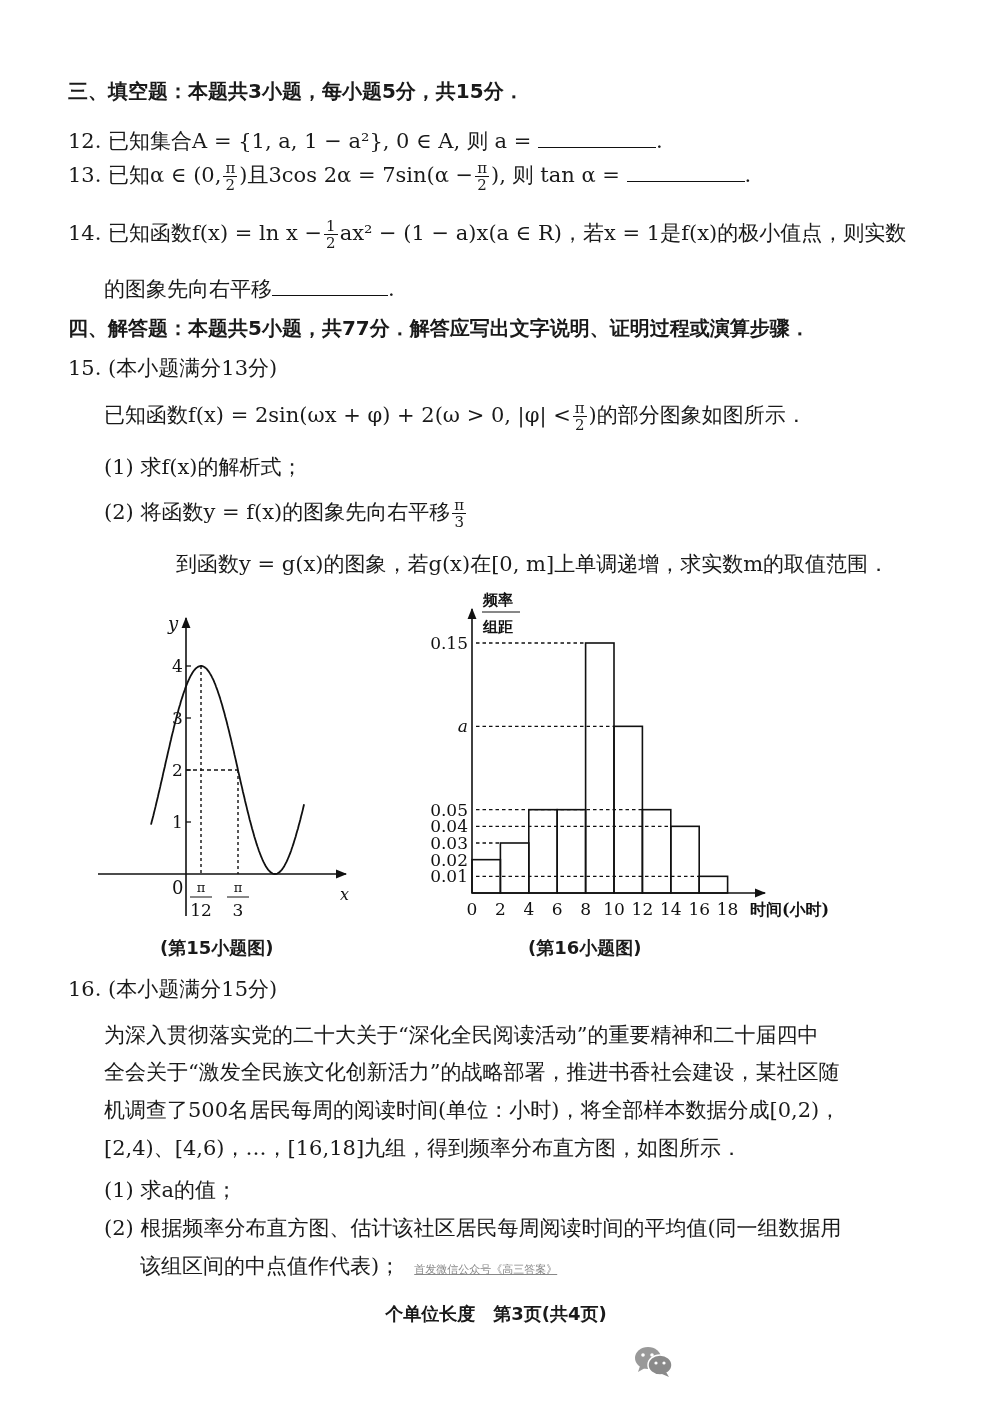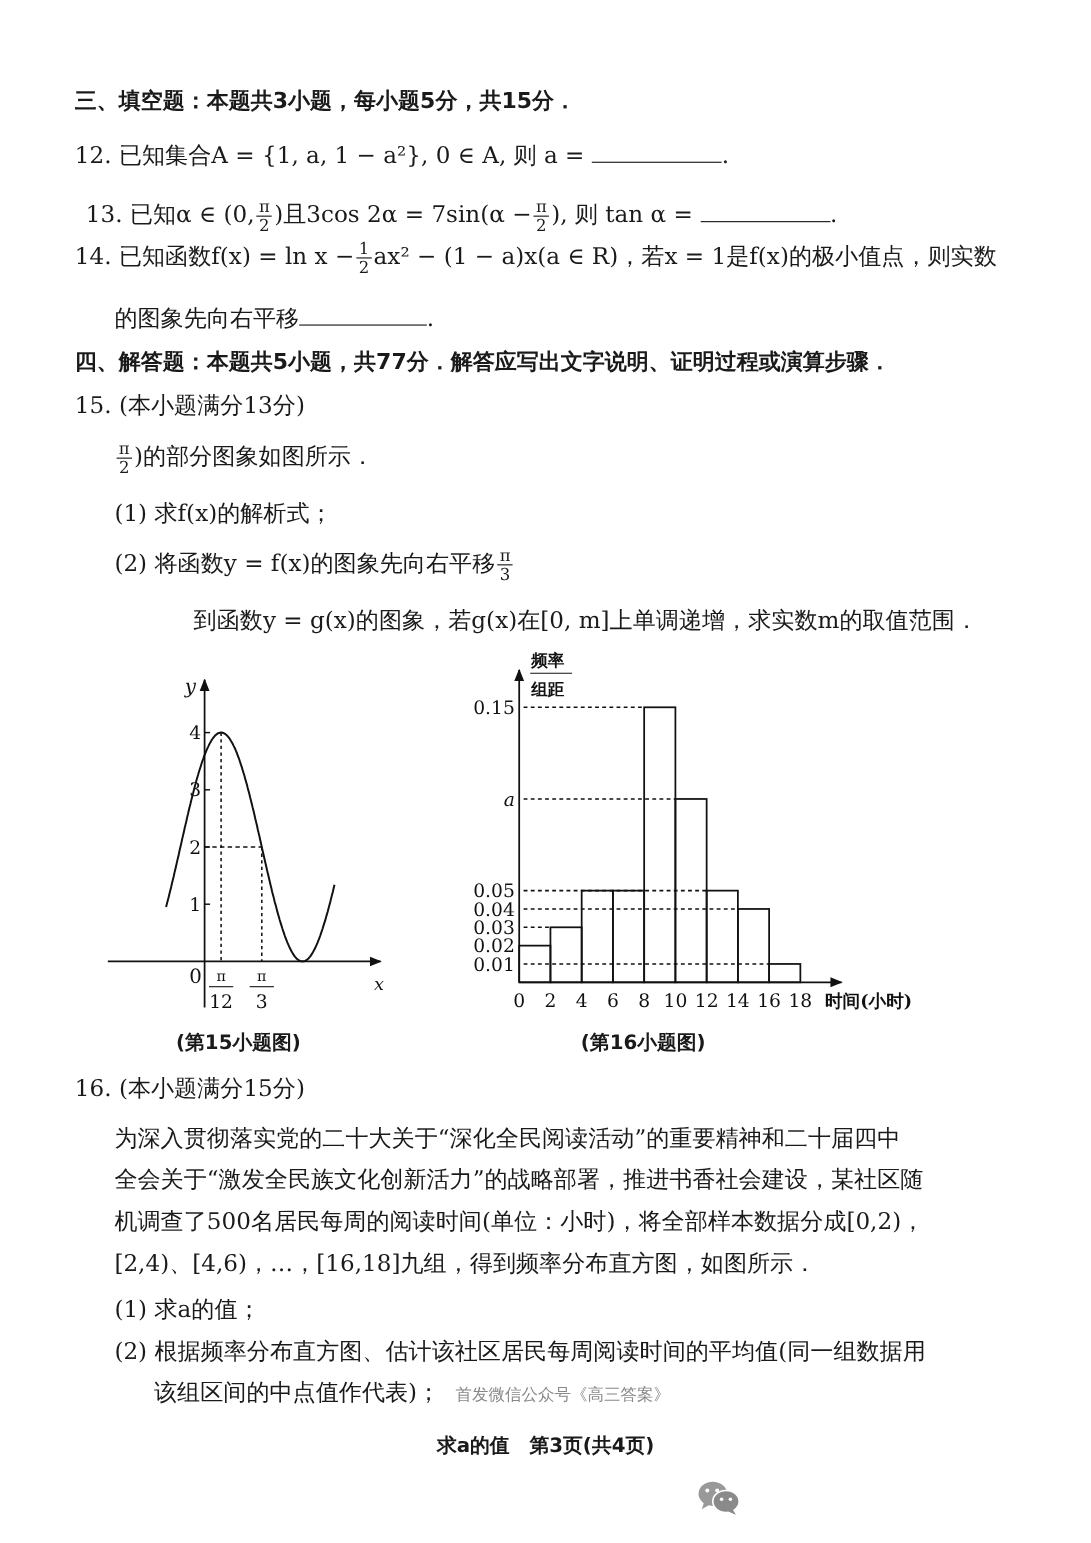--- a/index.html
+++ b/index.html
@@ -4,58 +4,58 @@
 <style>
   html,body{margin:0;padding:0;background:#fff;}
   body{width:992px;height:1403px;position:relative;overflow:hidden;font-family:"DejaVu Serif","Liberation Serif",serif;color:#1a1a1a;}
   .line{position:absolute;left:0;white-space:nowrap;font-size:21px;}
   .bold{font-weight:bold;font-family:"DejaVu Sans","Liberation Sans",sans-serif;font-size:20px;}
   .blank{display:inline-block;border-bottom:1.6px solid #111;vertical-align:baseline;height:2px;}
   .frac{display:inline-block;vertical-align:middle;text-align:center;font-size:15px;line-height:16px;margin:0 2px;}
   .frac .num{display:block;border-bottom:1px solid #111;padding:0 2px;}
   .frac .den{display:block;padding:0 2px;}
   .caption{position:absolute;font-size:18px;font-weight:bold;font-family:"DejaVu Sans","Liberation Sans",sans-serif;}
-  .watermark{font-size:15px;color:#888;margin-left:14px;}
+  .watermark{font-size:11px;color:#888;margin-left:14px;text-decoration:underline;}
   svg text{font-family:"DejaVu Serif","Liberation Serif",serif;fill:#111;}
   .footer{position:absolute;left:0;width:992px;text-align:center;top:1302px;font-size:18px;font-weight:bold;font-family:"DejaVu Sans","Liberation Sans",sans-serif;}
   .wechat{position:absolute;left:634px;top:1346px;}
 </style>
 </head>
 <body>
 
 <div class="line bold" style="left:68px;top:78px;">三、填空题：本题共3小题，每小题5分，共15分．</div>
 
 <div class="line" style="left:68px;top:117px;margin-top:10px;">
   <span>12.</span>
   <span>已知集合A = {1, a, 1 − a²}, 0 ∈ A, 则 a =</span>
   <span class="blank" style="width:118px;"></span><span>.</span>
 </div>
 
-<div class="line" style="left:78px;top:160px;margin-top:20px;">
+<div class="line" style="left:68px;top:160px;">
   <span>13.</span>
   <span>已知α ∈ (0,</span><span class="frac"><span class="num">π</span><span class="den">2</span></span><span>)且3cos 2α = 7sin(α −</span><span class="frac"><span class="num">π</span><span class="den">2</span></span><span>), 则 tan α =</span>
   <span class="blank" style="width:118px;"></span><span>.</span>
 </div>
 
 <div class="line" style="left:68px;top:218px;">
   <span>14.</span>
   <span>已知函数f(x) = ln x −</span><span class="frac"><span class="num">1</span><span class="den">2</span></span><span>ax² − (1 − a)x(a ∈ R)，若x = 1是f(x)的极小值点，则实数</span>
 </div>
 <div class="line" style="left:104px;top:275px;">
   <span>的图象先向右平移</span><span class="blank" style="width:116px;"></span><span>.</span>
 </div>
 
 <div class="line bold" style="left:68px;top:315px;">四、解答题：本题共5小题，共77分．解答应写出文字说明、证明过程或演算步骤．</div>
 
 <div class="line" style="left:68px;top:354px;">
   <span>15.</span>
   <span>(本小题满分13分)</span>
 </div>
 <div class="line" style="left:104px;top:400px;">
-  <span class="frac"><span class="num">π</span><span class="den">2</span></span><span>)的部分图象如图所示．</span>
+  <span>已知函数f(x) = 2sin(ωx + φ) + 2(ω &gt; 0, |φ| &lt;</span><span class="frac"><span class="num">π</span><span class="den">2</span></span><span>)的部分图象如图所示．</span>
 </div>
 <div class="line" style="left:104px;top:453px;">(1) 求f(x)的解析式；</div>
 <div class="line" style="left:104px;top:497px;">
   <span>(2) 将函数y = f(x)的图象先向右平移</span><span class="frac"><span class="num">π</span><span class="den">3</span></span>
 </div>
 <div class="line" style="left:140px;top:550px;margin-left:36px;">到函数y = g(x)的图象，若g(x)在[0, m]上单调递增，求实数m的取值范围．</div>
 
 <svg id="fig15" style="position:absolute;left:90px;top:600px;" width="290" height="330" viewBox="0 0 290 330">
   <defs>
     <marker id="arr" viewBox="0 0 10 10" refX="9" refY="5" markerWidth="7" markerHeight="7" orient="auto">
@@ -154,21 +154,21 @@
 <div class="line" style="left:104px;top:1021px;">为深入贯彻落实党的二十大关于“深化全民阅读活动”的重要精神和二十届四中</div>
 <div class="line" style="left:104px;top:1058px;">全会关于“激发全民族文化创新活力”的战略部署，推进书香社会建设，某社区随</div>
 <div class="line" style="left:104px;top:1096px;">机调查了500名居民每周的阅读时间(单位：小时)，将全部样本数据分成[0,2)，</div>
 <div class="line" style="left:104px;top:1134px;">[2,4)、[4,6)，…，[16,18]九组，得到频率分布直方图，如图所示．</div>
 <div class="line" style="left:104px;top:1176px;">(1) 求a的值；</div>
 <div class="line" style="left:104px;top:1214px;">(2) 根据频率分布直方图、估计该社区居民每周阅读时间的平均值(同一组数据用</div>
 <div class="line" style="left:140px;top:1252px;">
   <span>该组区间的中点值作代表)；</span><span class="watermark">首发微信公众号《高三答案》</span>
 </div>
 
-<div class="footer">求a的值　第3页(共4页)</div>
+<div class="footer">个单位长度　第3页(共4页)</div>
 
 <svg class="wechat" width="40" height="32" viewBox="0 0 40 32">
   <ellipse cx="14" cy="12" rx="13" ry="11" fill="#999"></ellipse>
   <path d="M6 20 L4 26 L11 22 z" fill="#999"></path>
   <ellipse cx="26" cy="19" rx="12" ry="10" fill="#8a8a8a" stroke="#fff" stroke-width="1.5"></ellipse>
   <path d="M32 26 L35 31 L28 28 z" fill="#8a8a8a"></path>
   <circle cx="9" cy="9" r="1.8" fill="#fff"></circle>
     <circle cx="18" cy="9" r="1.8" fill="#fff"></circle>
   <circle cx="22" cy="17" r="1.6" fill="#fff"></circle>
     <circle cx="30" cy="17" r="1.6" fill="#fff"></circle>

